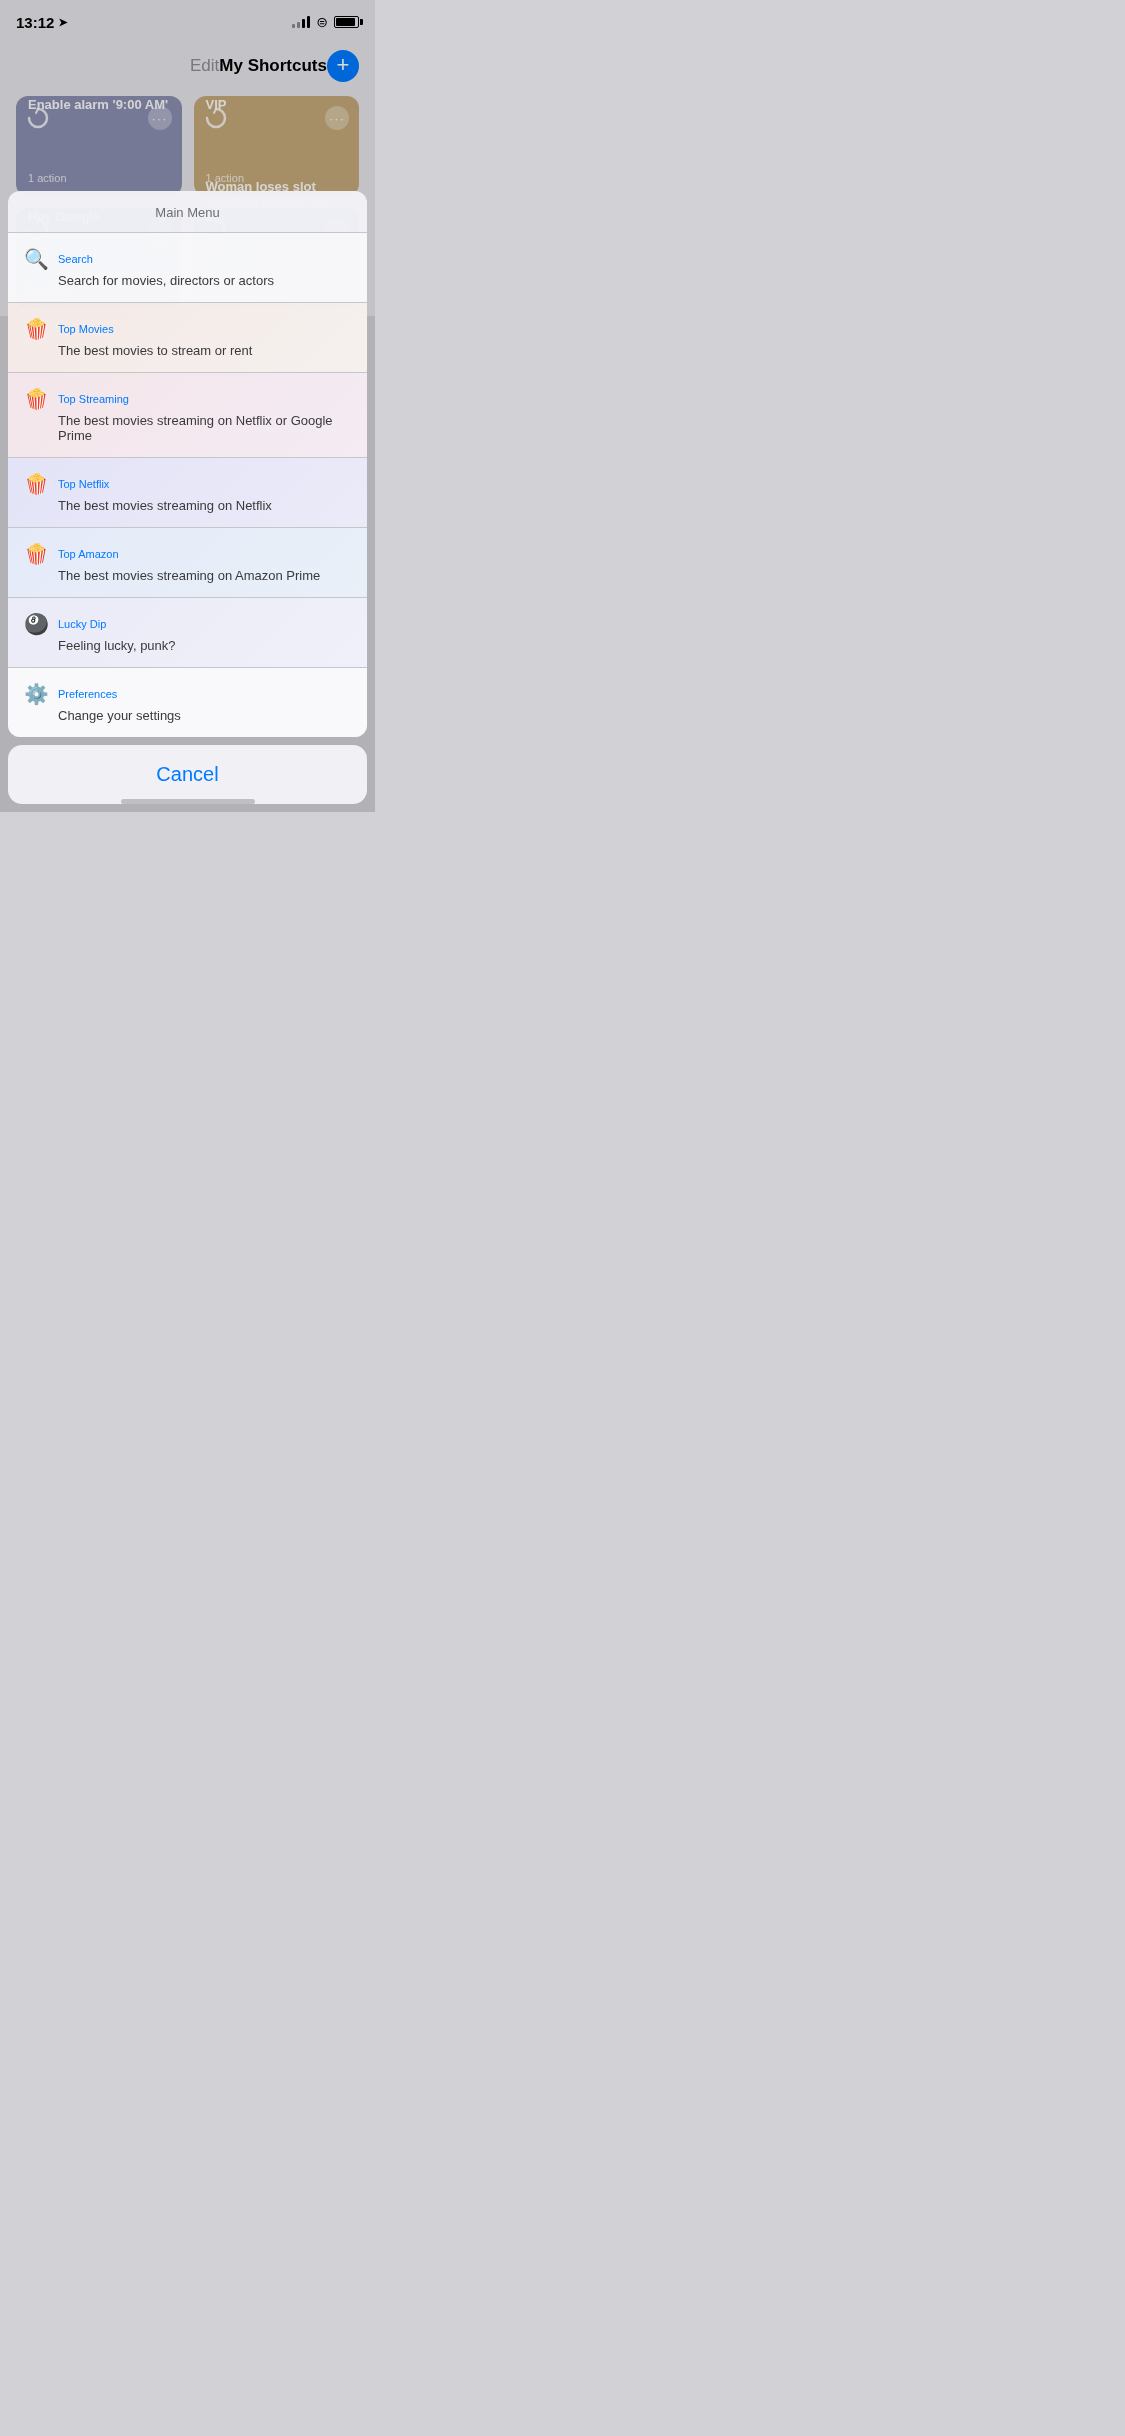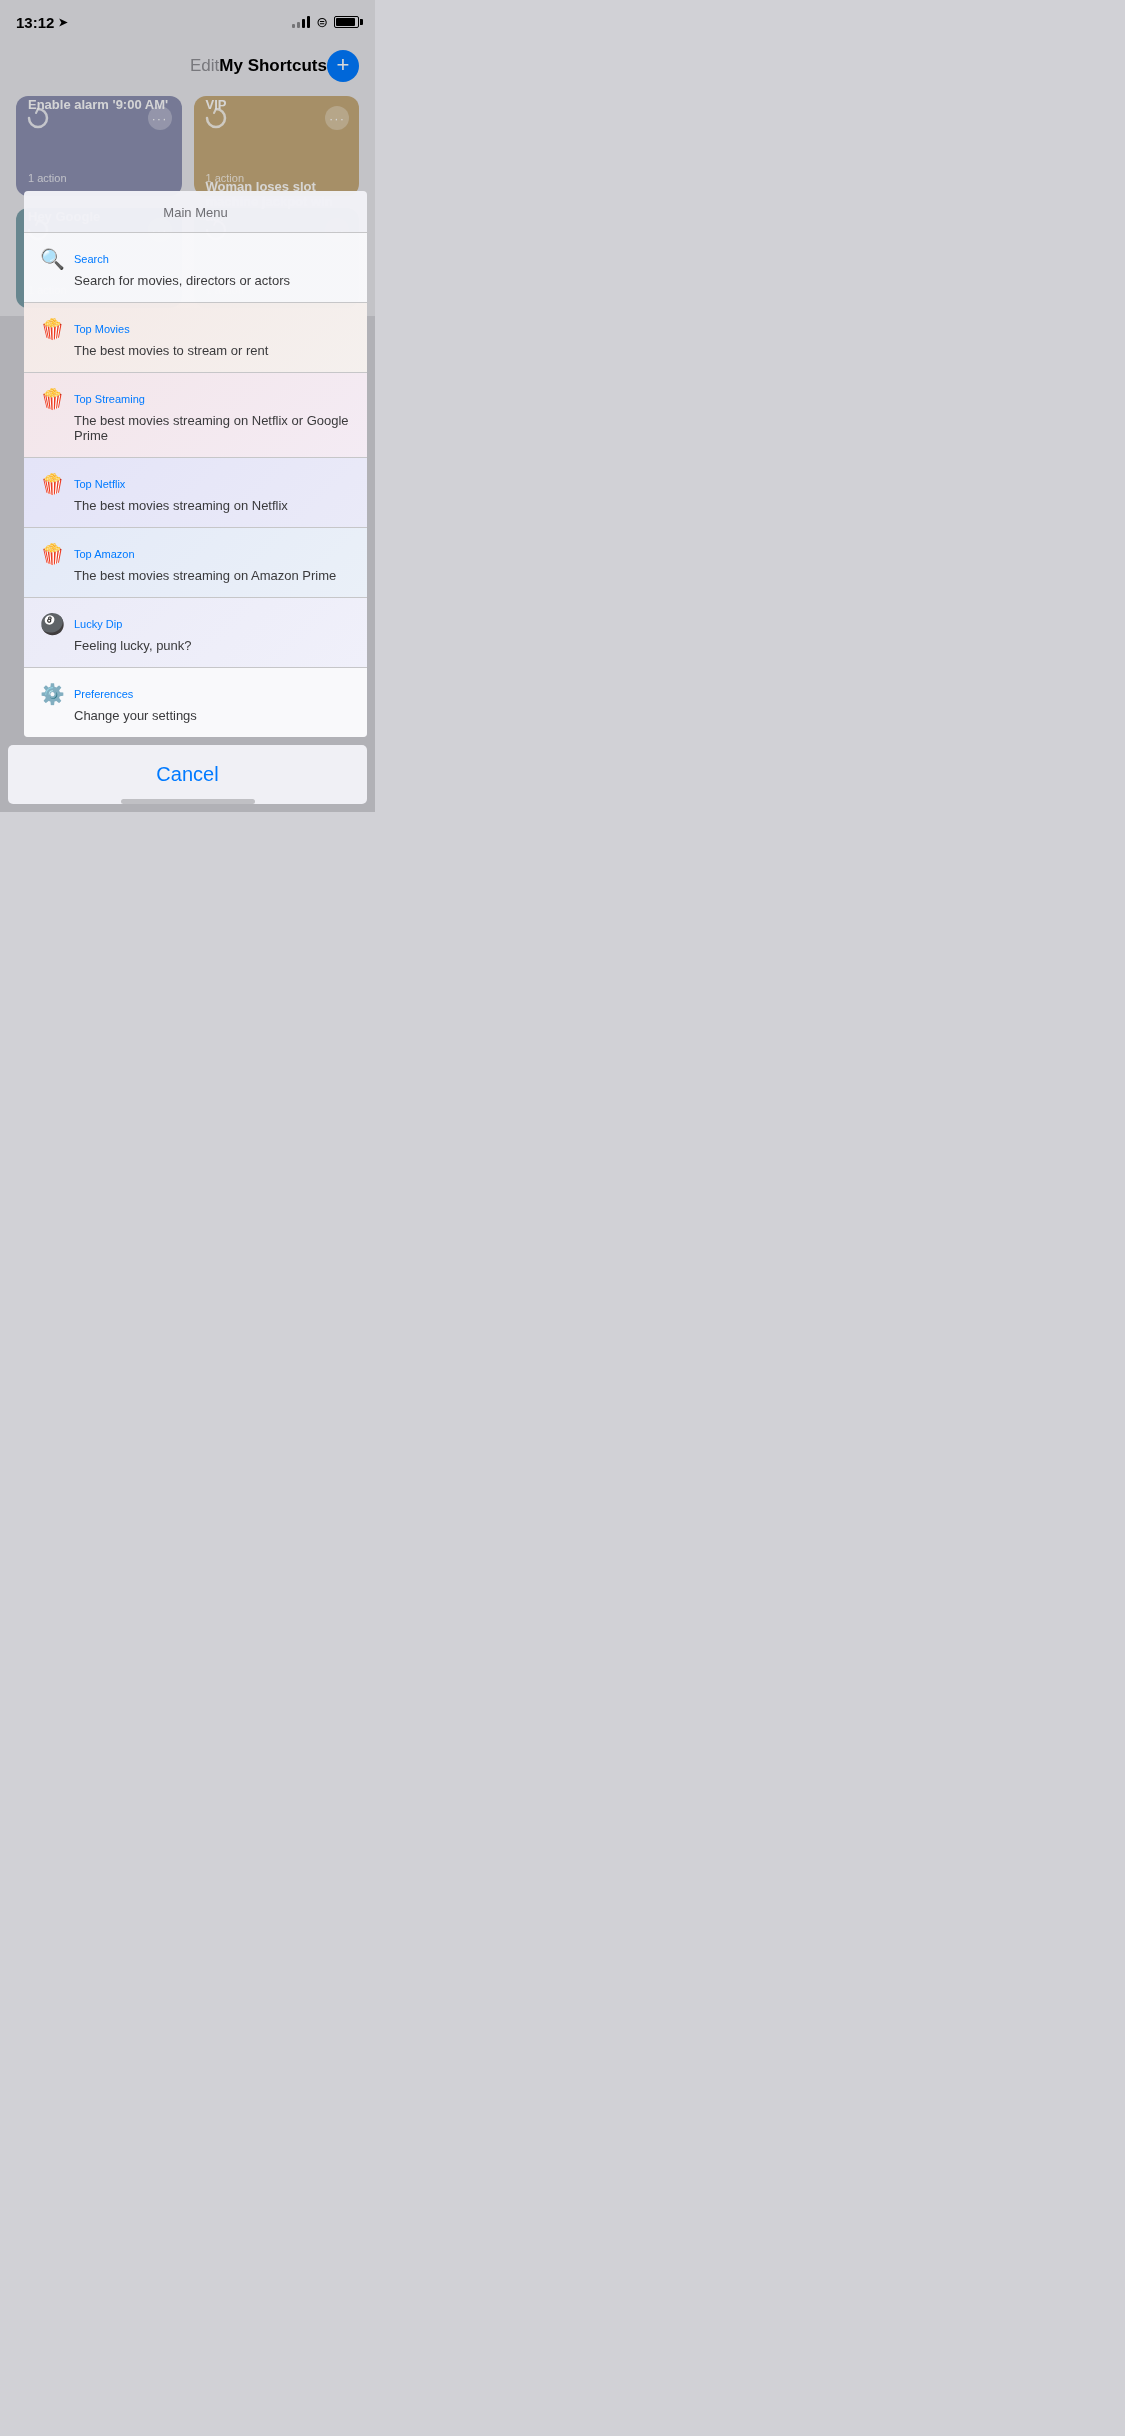--- a/index.html
+++ b/index.html
@@ -205,24 +205,23 @@
     .action-sheet-wrap {
       position: absolute;
       bottom: 0;
       left: 0;
       right: 0;
       padding: 0 8px 8px 8px;
     }
 
     .action-sheet {
       background: rgba(242, 242, 247, 0.97);
-      border-radius: 4px;
+      border-radius: 12px;
       overflow: hidden;
       margin-bottom: 8px;
-      margin-left: 16px;
     }
 
     .action-sheet-title {
       text-align: center;
       padding: 14px 16px 12px;
       font-size: 13px;
       color: #6e6e73;
       font-weight: 400;
       border-bottom: 0.5px solid #c6c6c8;
     }
@@ -270,21 +269,21 @@
     .action-item.top-movies-item { background: linear-gradient(135deg, rgba(255,220,200,0.3), rgba(255,240,220,0.3)); }
     .action-item.top-streaming-item { background: linear-gradient(135deg, rgba(255,200,200,0.25), rgba(255,220,240,0.25)); }
     .action-item.top-netflix-item { background: linear-gradient(135deg, rgba(200,200,255,0.3), rgba(220,220,255,0.3)); }
     .action-item.top-amazon-item { background: linear-gradient(135deg, rgba(200,220,255,0.3), rgba(220,240,255,0.3)); }
     .action-item.lucky-dip-item { background: linear-gradient(135deg, rgba(230,230,250,0.5), rgba(240,240,255,0.5)); }
     .action-item.preferences-item { background: rgba(255,255,255,0.6); }
 
     
     .cancel-btn {
       background: rgba(242, 242, 247, 0.97);
-      border-radius: 5px;
+      border-radius: 14px;
       padding: 18px 16px;
       text-align: center;
       font-size: 20px;
       font-weight: 400;
       color: #007aff;
       cursor: pointer;
     }
 
     
     .home-indicator {

